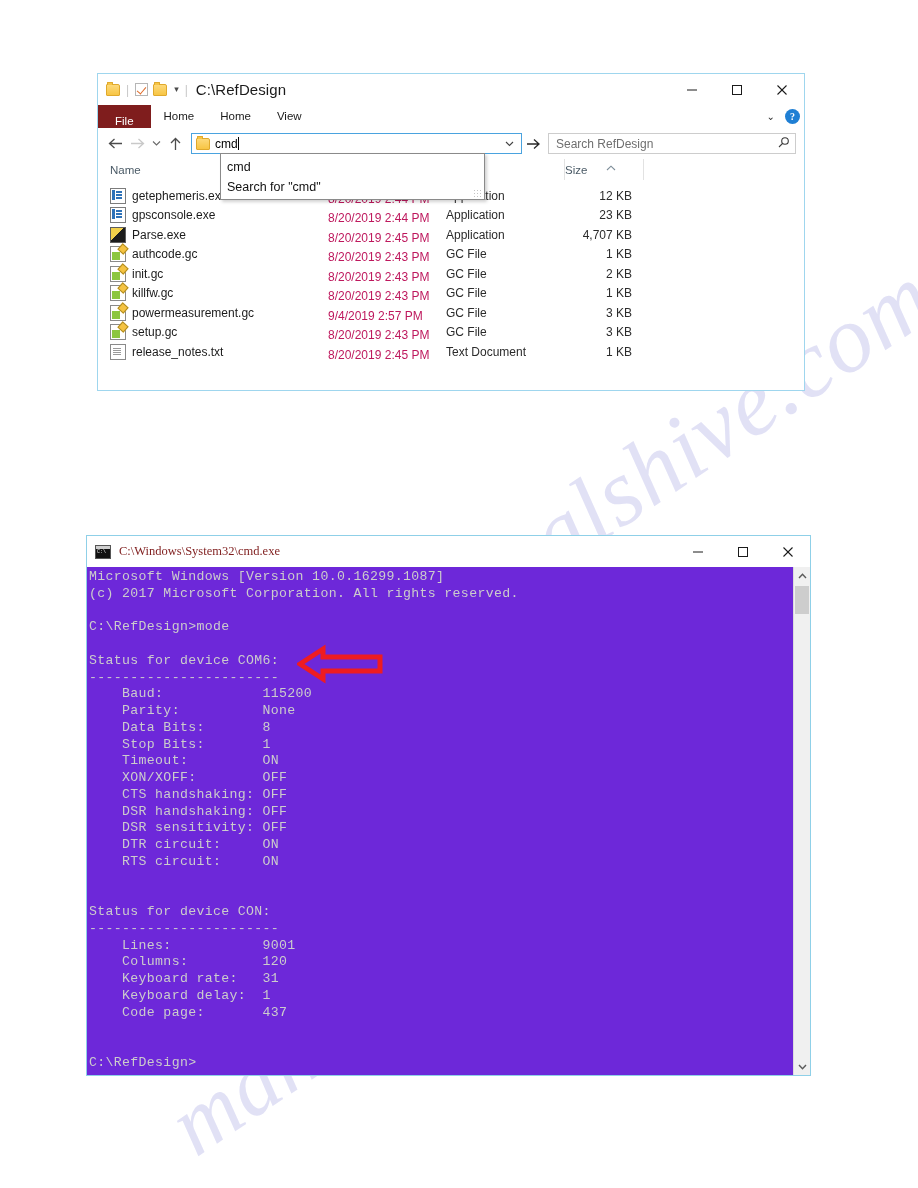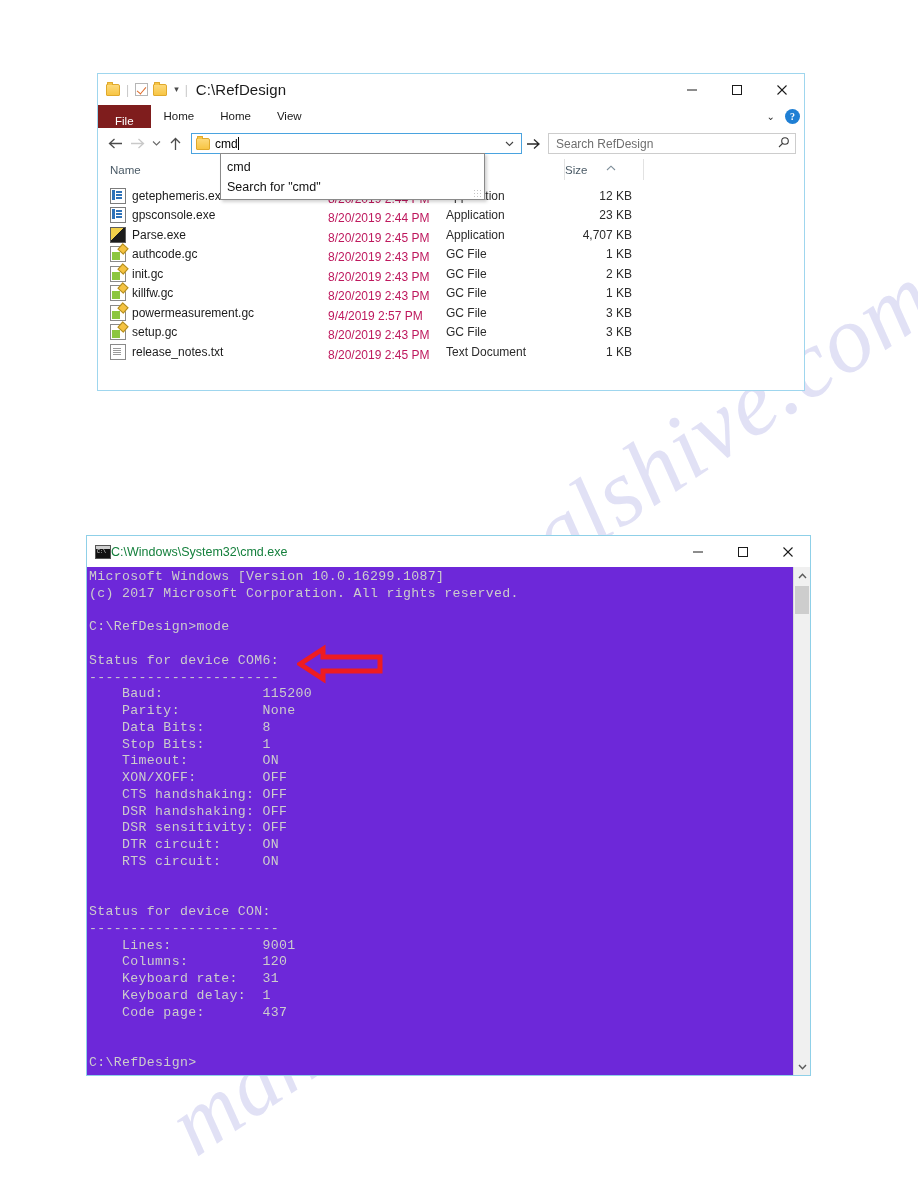--- a/index.html
+++ b/index.html
@@ -518,21 +518,23 @@
     content: "C:\\";
     position: absolute;
     left: 1px; top: 3.5px;
     font-family: "Liberation Mono", monospace;
     font-size: 5px;
     color: #e8e8e8;
     line-height: 6px;
   }
   .cmd-title-text {
     font-size: 12.5px;
-    color: #15803d;
+    color: #7f1d1d;
+    margin-left: 8px;
+    font-family: Liberation Serif, serif;
   }
   .cmd-body {
     position: absolute;
     left: 0;
     top: 31px;
     right: 0;
     bottom: 0;
     background: #6d28d9;
     overflow: hidden;
   }

